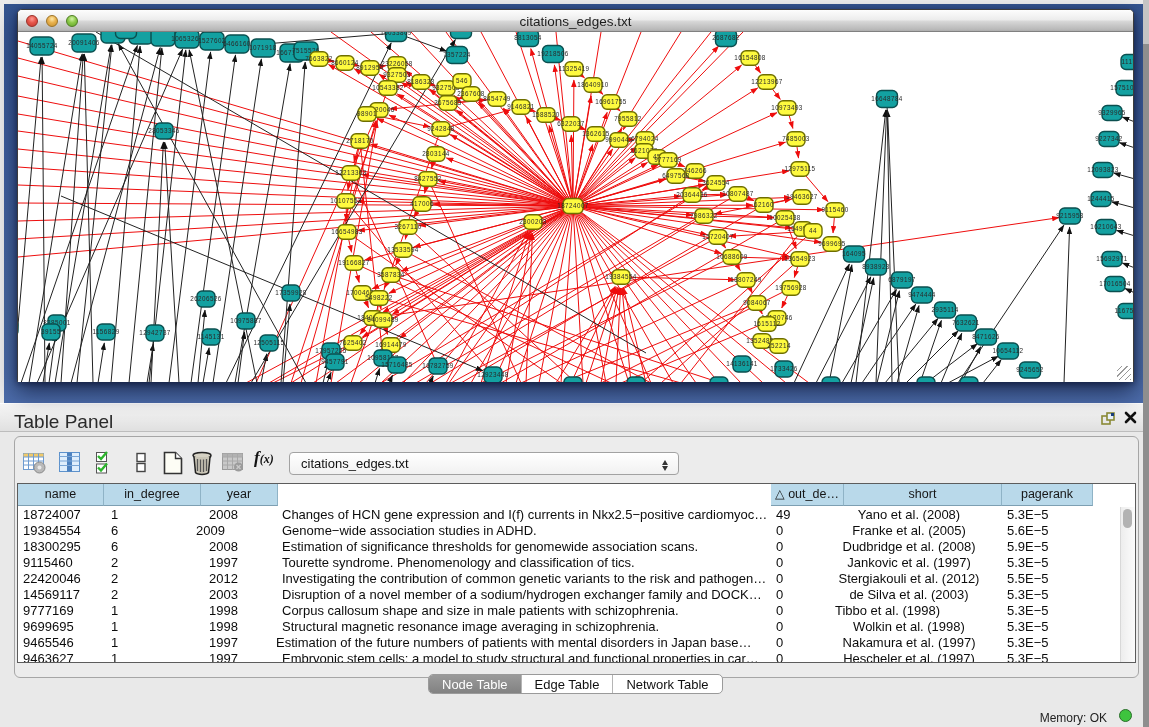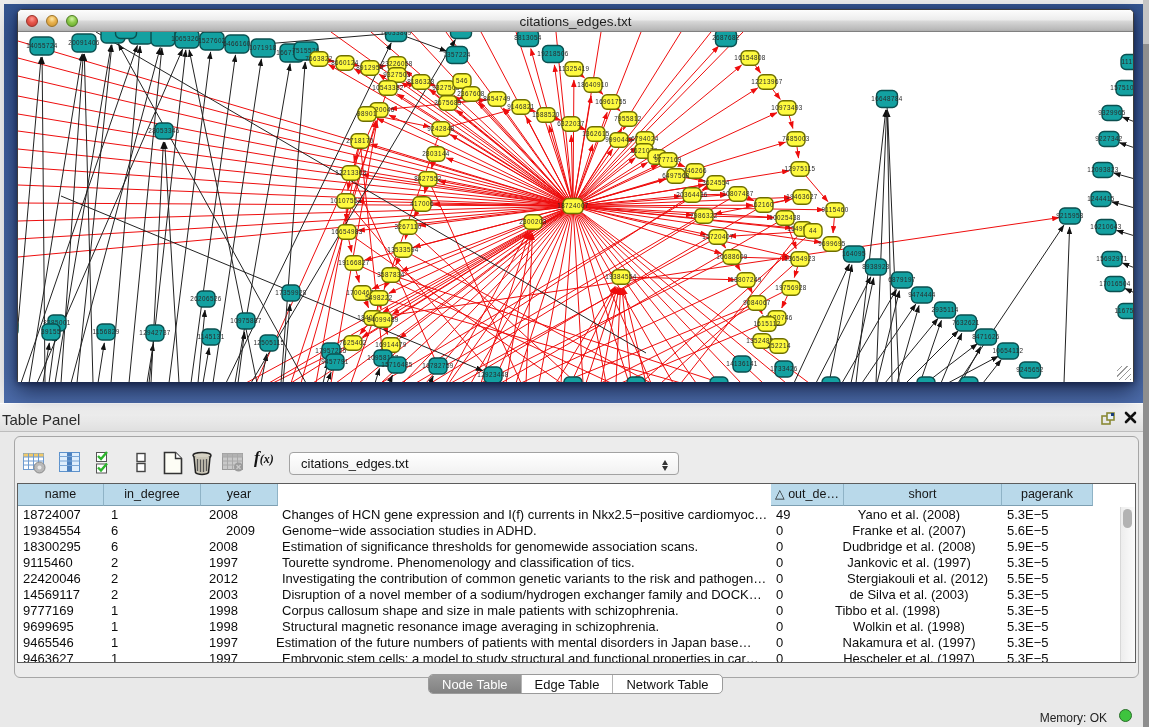--- a/index.html
+++ b/index.html
@@ -21,21 +21,21 @@
 #tl1{left:8px;background:radial-gradient(circle at 50% 30%,#ff9a93 0%,#e5554a 45%,#c33a30 100%);border:1px solid #9c2f27}
 #tl2{left:28px;background:radial-gradient(circle at 50% 30%,#ffe9a8 0%,#e8b04c 45%,#c8922e 100%);border:1px solid #9d7326}
 #tl3{left:48px;background:radial-gradient(circle at 50% 30%,#d2f3a9 0%,#8cc948 45%,#61a62e 100%);border:1px solid #4f7d23}
 #canvas{position:absolute;left:0;top:22px;width:1115px;height:350px;background:#fff;overflow:hidden}
 #grip{position:absolute;right:2px;bottom:2px;width:14px;height:14px;
  background:repeating-linear-gradient(135deg,transparent 0 3px,#9a9a9a 3px 4px)}
 
 #tpanel{left:0;top:403px;width:1143px;height:324px;background:#e9e9e9}
 #phead{position:absolute;left:0;top:0;width:100%;height:29px;
  background:linear-gradient(180deg,#f6f6f6,#e0e0e0);border-top:1px solid #fff;border-bottom:1px solid #bdbdbd}
-#phead .t{position:absolute;left:2px;top:7px;font-size:15px;color:#2a2a2a}
+#phead .t{position:absolute;left:14px;top:7px;font-size:19px;color:#2a2a2a}
 #container{position:absolute;left:14px;top:33px;width:1125px;height:242px;background:#ececec;
  border:1px solid #a6a6a6;border-radius:6px}
 
 #tools{position:absolute;left:3px;top:3px;width:100%;height:42px}
 .ico{position:absolute;top:10px}
 #combo{position:absolute;left:271px;top:12px;width:390px;height:23px;background:linear-gradient(180deg,#fff,#f1f1f1);
  border:1px solid #a2a2a2;border-radius:4px;font-size:13px;color:#111;line-height:21px;padding-left:11px}
 #combo .arr{position:absolute;right:8px;top:3px;width:9px;height:16px}
 #combo .arr:before{content:"";position:absolute;left:1px;top:1px;border:3.5px solid transparent;border-bottom:5px solid #333}
 #combo .arr:after{content:"";position:absolute;left:1px;top:10px;border:3.5px solid transparent;border-top:5px solid #333}
@@ -123,24 +123,24 @@
             <div style="left:93px;width:60px">1</div>
             <div style="left:191px;width:60px">2008</div>
             <div style="left:264px;width:489px">Changes of HCN gene expression and I(f) currents in Nkx2.5−positive cardiomyoc…</div>
             <div style="left:758px;width:60px">49</div>
             <div style="left:812px;width:158px;text-align:center">Yano et al. (2008)</div>
             <div style="left:989px;width:80px">5.3E−5</div>
           </div>
           <div class="trow" style="left:0;top:39px;width:1100px">
             <div style="left:5px;width:80px">19384554</div>
             <div style="left:93px;width:60px">6</div>
-            <div style="left:208px;width:60px">2009</div>
+            <div style="left:178px;width:60px">2009</div>
             <div style="left:264px;width:489px">Genome−wide association studies in ADHD.</div>
             <div style="left:758px;width:60px">0</div>
-            <div style="left:812px;width:158px;text-align:center">Franke et al. (2007)</div>
+            <div style="left:812px;width:158px;text-align:center">Franke et al. (2005)</div>
             <div style="left:989px;width:80px">5.6E−5</div>
           </div>
           <div class="trow" style="left:0;top:55px;width:1100px">
             <div style="left:5px;width:80px">18300295</div>
             <div style="left:93px;width:60px">6</div>
             <div style="left:191px;width:60px">2008</div>
             <div style="left:264px;width:489px">Estimation of significance thresholds for genomewide association scans.</div>
             <div style="left:758px;width:60px">0</div>
             <div style="left:812px;width:158px;text-align:center">Dudbridge et al. (2008)</div>
             <div style="left:989px;width:80px">5.9E−5</div>
@@ -153,21 +153,21 @@
             <div style="left:758px;width:60px">0</div>
             <div style="left:812px;width:158px;text-align:center">Jankovic et al. (1997)</div>
             <div style="left:989px;width:80px">5.3E−5</div>
           </div>
           <div class="trow" style="left:0;top:87px;width:1100px">
             <div style="left:5px;width:80px">22420046</div>
             <div style="left:93px;width:60px">2</div>
             <div style="left:191px;width:60px">2012</div>
             <div style="left:264px;width:489px">Investigating the contribution of common genetic variants to the risk and pathogen…</div>
             <div style="left:758px;width:60px">0</div>
-            <div style="left:812px;width:158px;text-align:right">Stergiakouli et al. (2012)</div>
+            <div style="left:812px;width:158px;text-align:center">Stergiakouli et al. (2012)</div>
             <div style="left:989px;width:80px">5.5E−5</div>
           </div>
           <div class="trow" style="left:0;top:103px;width:1100px">
             <div style="left:5px;width:80px">14569117</div>
             <div style="left:93px;width:60px">2</div>
             <div style="left:191px;width:60px">2003</div>
             <div style="left:264px;width:489px">Disruption of a novel member of a sodium/hydrogen exchanger family and DOCK…</div>
             <div style="left:758px;width:60px">0</div>
             <div style="left:812px;width:158px;text-align:center">de Silva et al. (2003)</div>
             <div style="left:989px;width:80px">5.3E−5</div>

